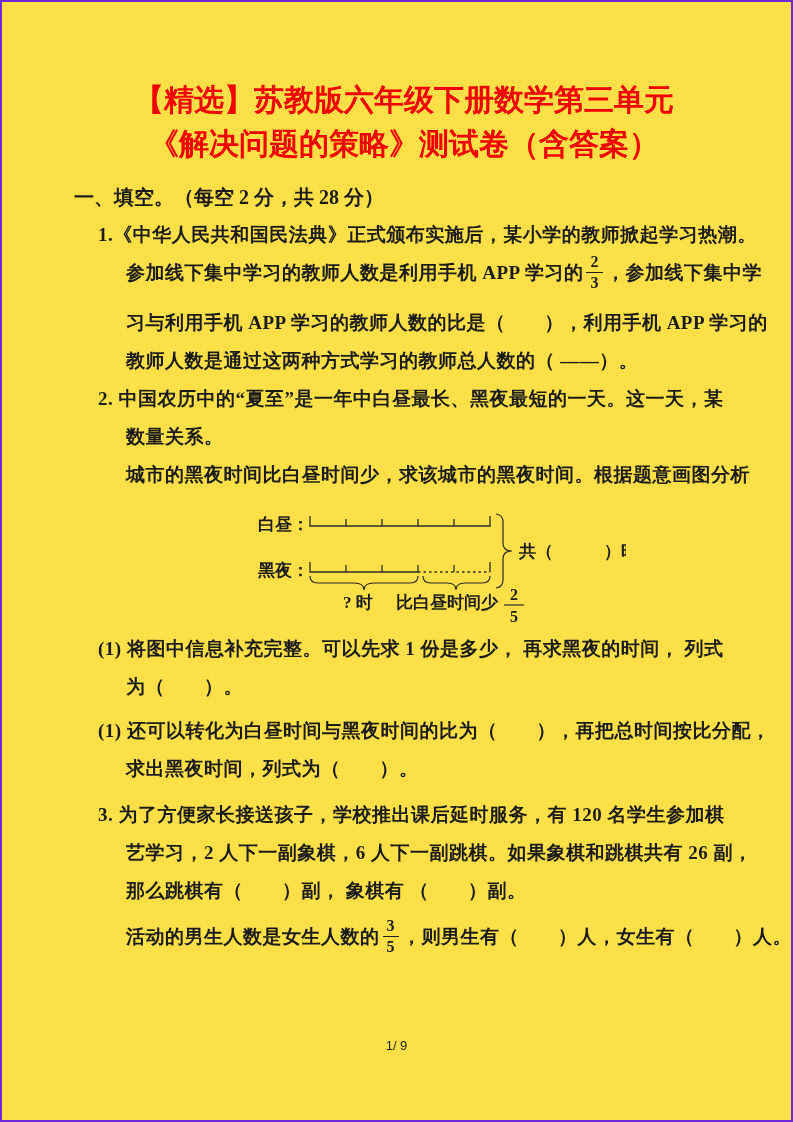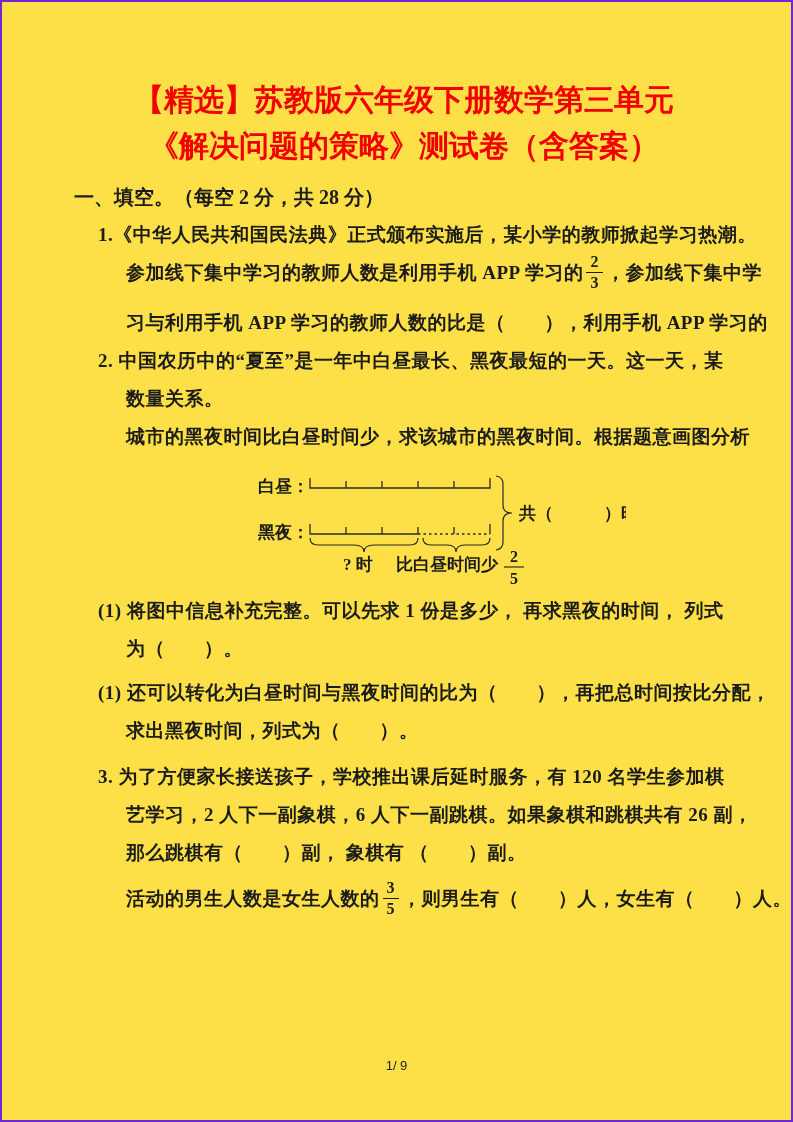--- a/index.html
+++ b/index.html
@@ -4,41 +4,41 @@
 <style>
   html,body{margin:0;padding:0;background:#e9e9e9;}
   .page{
     position:relative;width:793px;height:1122px;background:#fde047;
     border:2px solid #6d28d9;box-sizing:border-box;overflow:hidden;
     font-family:"Liberation Serif","DejaVu Serif",serif;color:#1b1b1b;
   }
   .content{position:absolute;left:72px;top:76px;width:660px;}
   .title{text-align:center;font-weight:bold;}
   .t1{font-size:30px;line-height:44px;white-space:nowrap;}
-  .t2{font-size:30px;line-height:48px;white-space:nowrap;}
+  .t2{font-size:30px;line-height:48px;white-space:nowrap;font-family:Liberation Mono, monospace;}
   .heading{margin-top:8px;font-size:20px;line-height:38px;font-weight:600;white-space:nowrap;}
   .ln{font-size:19px;line-height:38px;font-weight:600;white-space:nowrap;letter-spacing:0.5px;}
   .ind1{margin-left:24px;}
   .ind2{margin-left:52px;}
   .g6{margin-top:6px;} .g8{margin-top:8px;} .g12{}
   .mb10{margin-bottom:10px;}
   .frac{
     display:inline-block;vertical-align:middle;text-align:center;
     font-size:16px;line-height:1.12;font-weight:600;margin:0 3px;
     transform:translateY(-2px);
   }
   .frac .num{display:block;border-bottom:1.6px solid #1b1b1b;padding:0 4px 1px;}
   .frac .den{display:block;padding-top:1px;}
   .diagram{margin:6px 0 4px 172px;display:block;}
   .diagram text{font-family:"Liberation Serif","DejaVu Serif",serif;font-weight:600;fill:#1b1b1b;}
   .diagram .stroke{stroke:#2a2a2a;stroke-width:1.3;fill:none;}
   .diagram .thin{stroke:#2a2a2a;stroke-width:1.2;fill:none;}
   .footer{
     position:absolute;top:1036px;left:0;width:100%;text-align:center;
-    font-family:"Liberation Sans","DejaVu Sans",sans-serif;font-size:13px;color:#222;margin-top:20px;
+    font-family:"Liberation Sans","DejaVu Sans",sans-serif;font-size:13px;color:#222;
   }
 </style>
 </head>
 <body>
 
 <div class="page">
   <div class="content">
 
     <div class="title" style="color:#f20000;">
       <div class="t1">【精选】苏教版六年级下册数学第三单元</div>
@@ -46,20 +46,21 @@
     </div>
 
     <div class="heading">一、填空。（每空 2 分，共 28 分）</div>
 
     <div>
       <div class="ln ind1">1.《中华人民共和国民法典》正式颁布实施后，某小学的教师掀起学习热潮。</div>
       <div class="ln ind2 mb10">
         <span>参加线下集中学习的教师人数是利用手机 APP 学习的</span><span class="frac"><span class="num">2</span><span class="den">3</span></span><span>，参加线下集中学</span>
       </div>
       <div class="ln ind2">习与利用手机 APP 学习的教师人数的比是（　　），利用手机 APP 学习的</div>
+      <div class="ln ind2">教师人数是通过这两种方式学习的教师总人数的（ ——）。</div>
     </div>
 
     <div class="g12">
       <div class="ln ind1">2. 中国农历中的“夏至”是一年中白昼最长、黑夜最短的一天。这一天，某</div>
       <div class="ln ind2">数量关系。</div>
       <div class="ln ind2">城市的黑夜时间比白昼时间少，求该城市的黑夜时间。根据题意画图分析</div>
 
       <svg class="diagram" width="380" height="126" viewBox="0 0 380 126">
         <text x="12" y="30" font-size="17">白昼：</text>
         <path class="stroke" d="M64,16 V26 H244 V16 M100,19 V26 M136,19 V26 M172,19 V26 M208,19 V26"></path>

